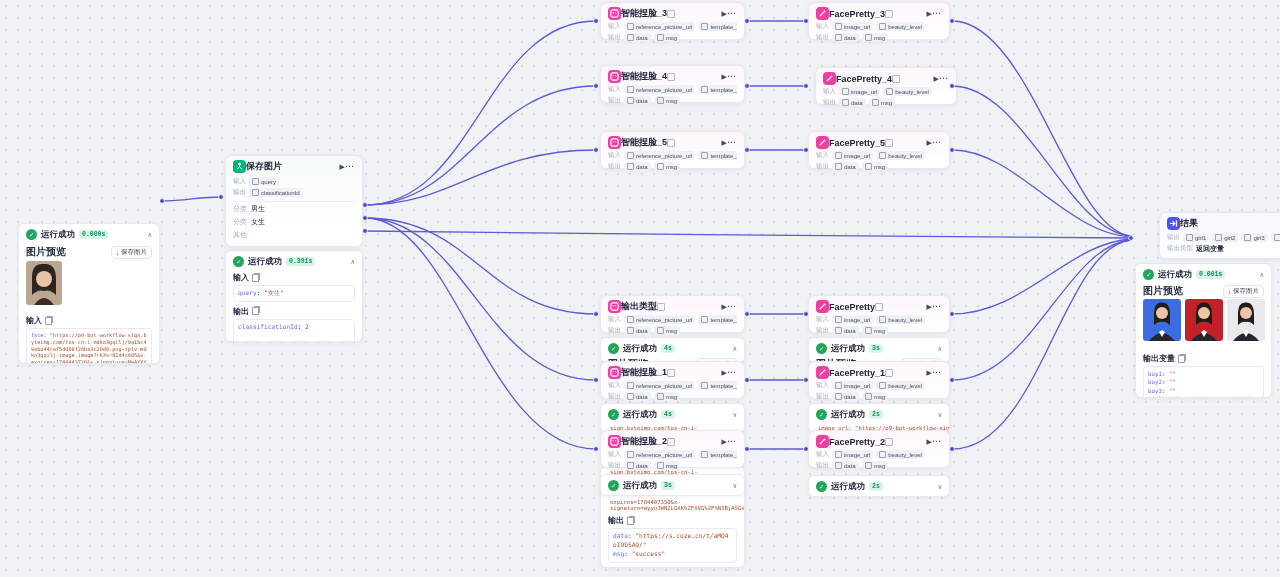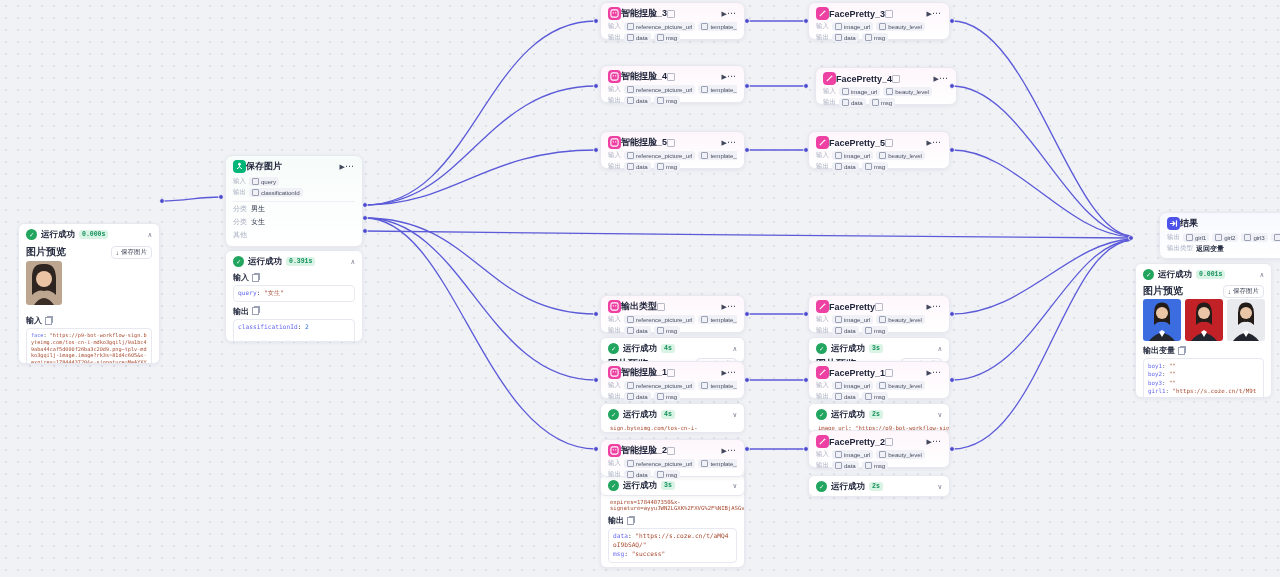--- a/index.html
+++ b/index.html
@@ -445,21 +445,21 @@
 
   <div class="runcard" style="left:600px;top:474px;width:145px;height:22px">
     <div class="runbar">
         <span class="ck">✓</span>
         <span class="rtitle">运行成功</span>
         <span class="rtime">3s</span>
         <span class="chev">∨</span>
       </div>
   </div>
 
-  <div class="node pinkish" style="left:600px;top:439px;width:145px;height:38px">
+  <div class="node pinkish" style="left:600px;top:430px;width:145px;height:38px">
     <div class="nhead">
         <span class="nicon ic-pink">
           <svg width="9" height="9" viewBox="0 0 10 10">
             <rect x="1" y="1" width="8" height="8" rx="2" fill="none" stroke="#fff" stroke-width="1.2"></rect>
             <circle cx="3.7" cy="4.3" r=".8" fill="#fff"></circle>
             <circle cx="6.3" cy="4.3" r=".8" fill="#fff"></circle>
           </svg>
         </span>
       <span class="ntitle">智能捏脸_2</span>
         <span class="nmark"></span>
@@ -820,21 +820,21 @@
           <path d="M16,33 L19,38 L22,33 L19,31 Z" fill="#fff"></path>
       </svg>
       <svg class="photo" width="38" height="42" viewBox="0 0 38 42">
         <rect width="38" height="42" fill="#e8eaee"></rect>
           <path d="M11,14 Q11,3 19,3.5 Q27,3 27,15 L27,26 Q23,22 19,23 Q15,22 11,26 Z" fill="#241c18"></path>
           <circle cx="19" cy="14" r="6" fill="#eac6a7"></circle>
           <path d="M6,42 Q19,26 32,42 Z" fill="#23262e"></path>
           <path d="M16,33 L19,38 L22,33 L19,31 Z" fill="#fff"></path>
       </svg>
     </div>
-    <div class="sec" style="margin-top:2px">
+    <div class="sec" style="margin-top:10px">
         <span>输出变量</span>
         <span class="copyic"></span>
       </div>
     <div class="codebox" style="font-size:5.8px;line-height:1.45">
       <span class="k">boy1</span>: <span class="vs">""</span><br>
       <span class="k">boy2</span>: <span class="vs">""</span><br>
       <span class="k">boy3</span>: <span class="vs">""</span><br>
       <span class="k">girl1</span>: <span class="vs">"https://s.coze.cn/t/M9trILuGVg/"</span><br>
       : <br>
       : 

